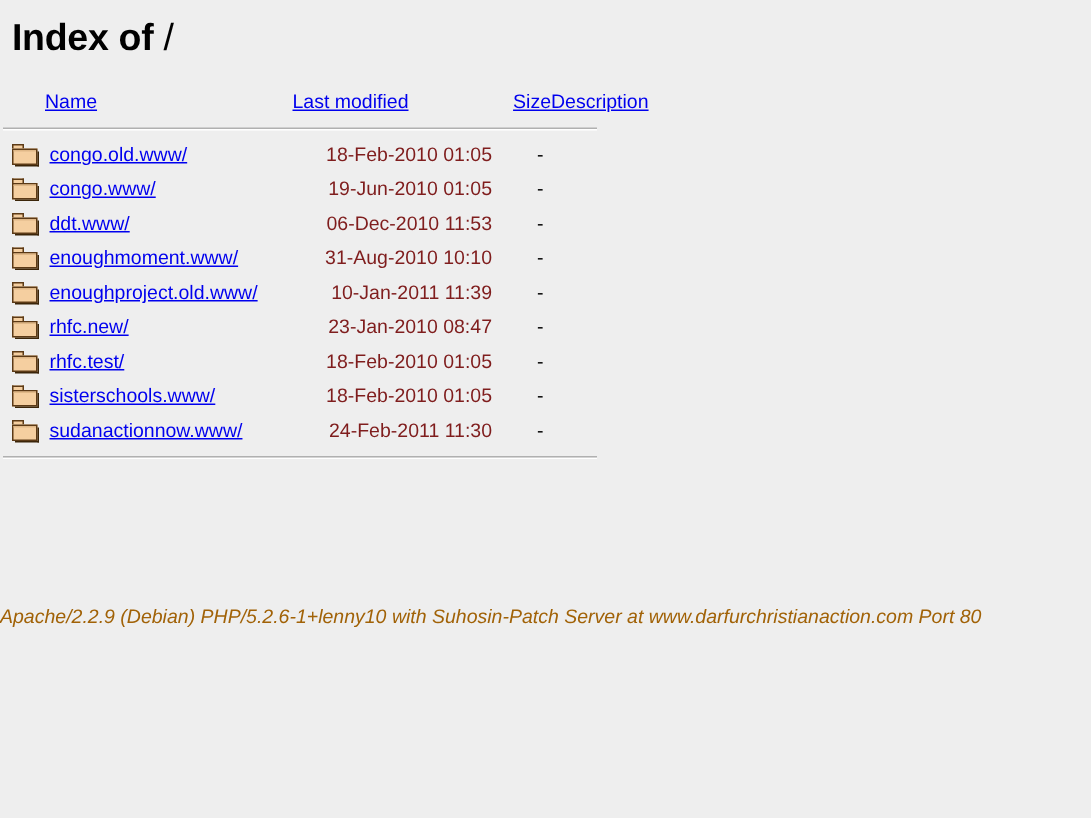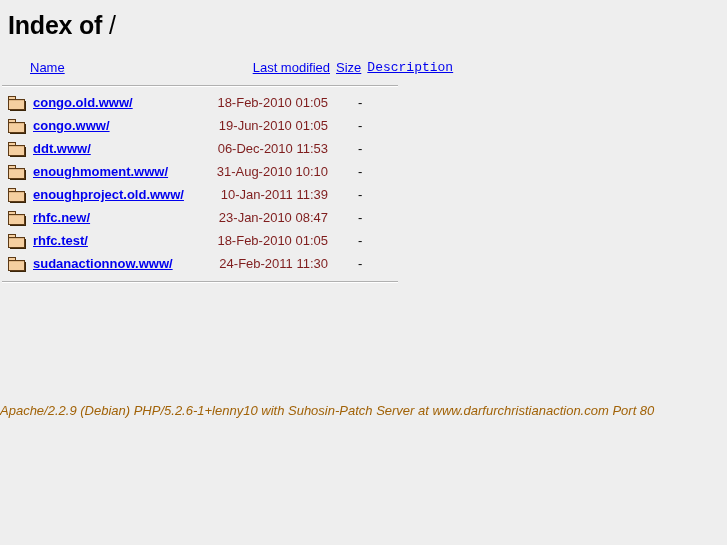--- a/index.html
+++ b/index.html
@@ -53,30 +53,29 @@
   .col-date   { width: 135px; }
   .col-size   { width: 35px; }
   .col-desc   { width: 80px; }
 
   tr.header-row th {
     height: 26px;
     text-align: center;
     padding-bottom: 2px;
   }
   tr.header-row th.th-name { text-align: left; }
-  tr.header-row th.th-date { text-align: right; }
-  tr.header-row th.th-size { text-align: center; margin-top: 14px; }
-  tr.header-row th.th-desc { text-align: right; font-family: Liberation Mono, monospace; }
+  tr.header-row th.th-date { text-align: left; }
+  tr.header-row th.th-size { text-align: right; margin-top: 14px; }
+  tr.header-row th.th-desc { text-align: left; }
 
   a.sort-link, a.file-link {
     color: #0000ee;
     text-decoration: underline;
     font-size: 13px;
     cursor: pointer;
-    font-weight: bold;
   }
   a.sort-link { font-weight: normal; }
 
   tr.rule-row td {
     padding: 0;
   }
   .hr-line {
     height: 1px;
     width: 396px;
     margin: 3px 0 5px 2px;
@@ -256,20 +255,27 @@
         </tr>
         <tr class="entry-row">
           <td class="cell-icon"><span class="folder-icon"><span class="tab"></span><span class="body"></span><span class="fold"></span><span class="shadow"></span><span class="shadow-r"></span></span></td>
           <td class="cell-name"><a class="file-link">rhfc.test/</a></td>
           <td class="cell-date">18-Feb-2010 01:05</td>
           <td class="cell-size">-</td>
           <td class="cell-desc"></td>
         </tr>
         <tr class="entry-row">
           <td class="cell-icon"><span class="folder-icon"><span class="tab"></span><span class="body"></span><span class="fold"></span><span class="shadow"></span><span class="shadow-r"></span></span></td>
+          <td class="cell-name"><a class="file-link">sisterschools.www/</a></td>
+          <td class="cell-date">18-Feb-2010 01:05</td>
+          <td class="cell-size">-</td>
+          <td class="cell-desc"></td>
+        </tr>
+        <tr class="entry-row">
+          <td class="cell-icon"><span class="folder-icon"><span class="tab"></span><span class="body"></span><span class="fold"></span><span class="shadow"></span><span class="shadow-r"></span></span></td>
           <td class="cell-name"><a class="file-link">sudanactionnow.www/</a></td>
           <td class="cell-date">24-Feb-2011 11:30</td>
           <td class="cell-size">-</td>
           <td class="cell-desc"></td>
         </tr>
       </tbody>
     <tfoot>
       <tr class="rule-row">
         <td colspan="5">
           <div class="hr-line bottom"></div>

